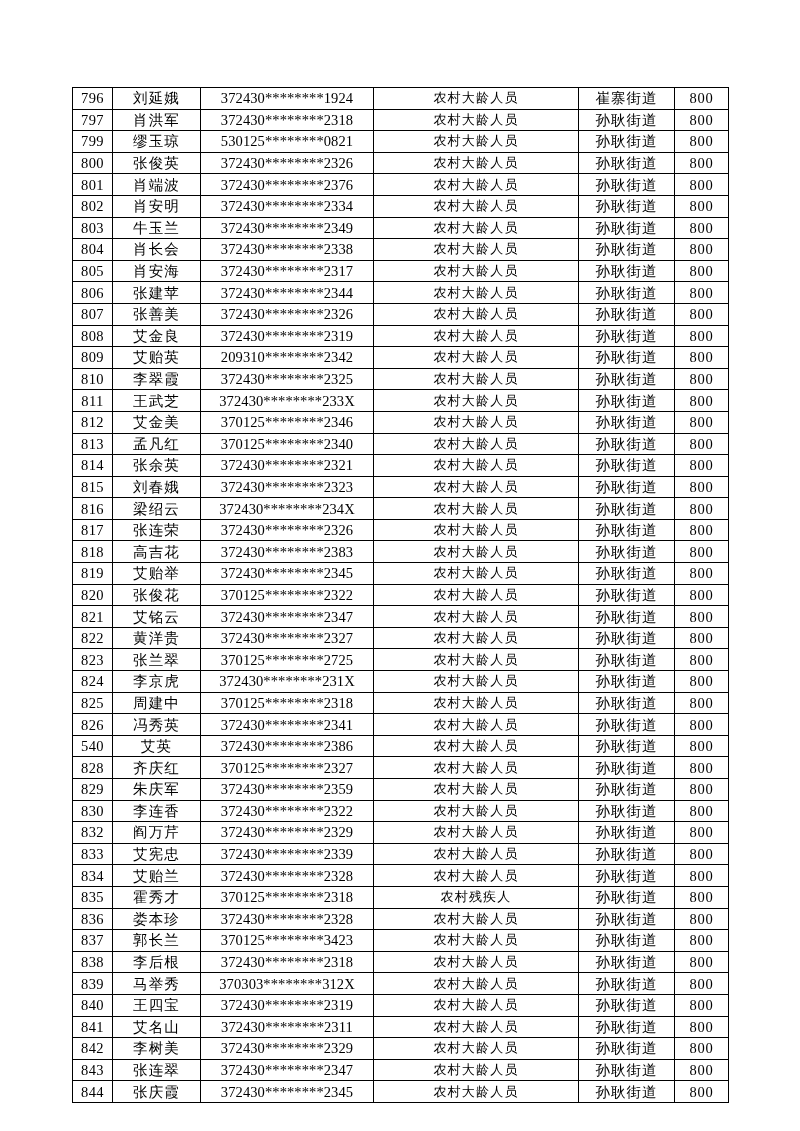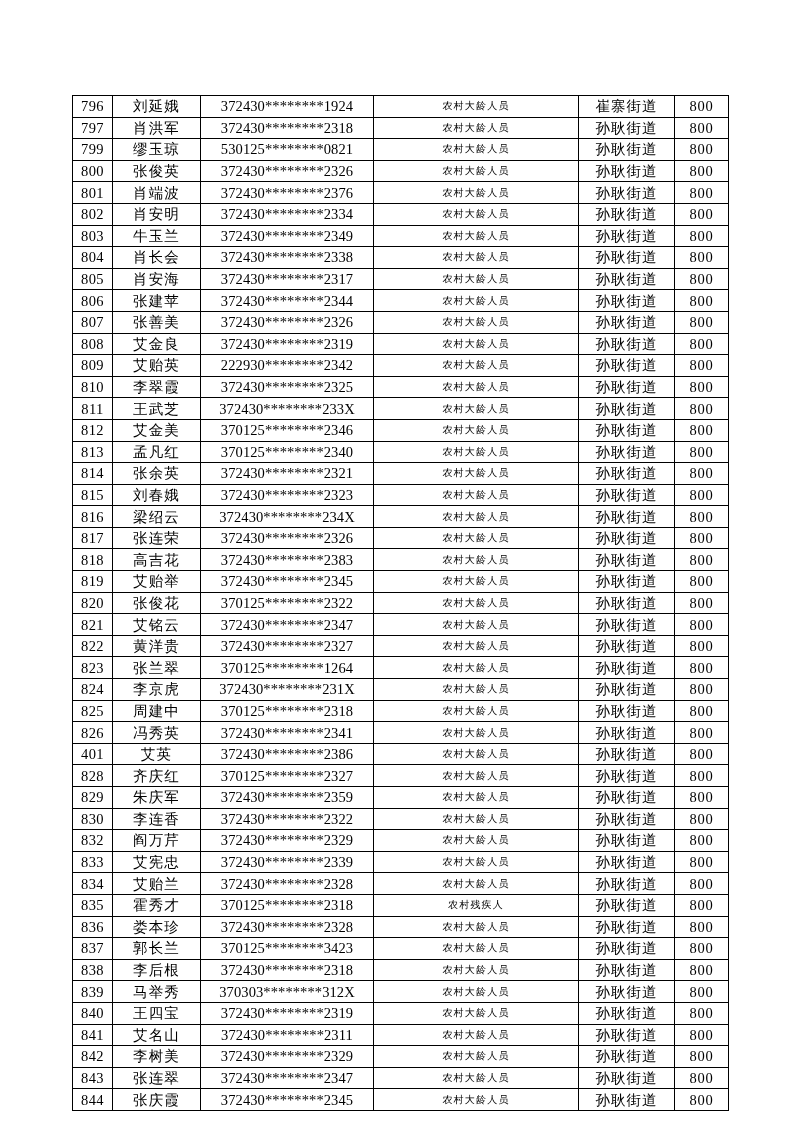--- a/index.html
+++ b/index.html
@@ -11,21 +11,21 @@
     width: 800px;
     height: 1131px;
     font-family: "Liberation Serif", "DejaVu Serif", serif;
     color: #000000;
     position: relative;
     overflow: hidden;
   }
   #page {
     position: absolute;
     left: 0;
-    top: 8px;
+    top: 0;
     width: 800px;
     height: 916px;
     background: #fff;
   }
   #table-wrap {
     position: absolute;
     left: 72px;
     top: 87px;
     width: 656px;
   }
@@ -59,21 +59,21 @@
   td.name-cell {
     font-size: 14.5px;
     letter-spacing: 1.2px;
     margin-left: 42px;
   }
   td.id-cell {
     font-size: 14.5px;
     letter-spacing: 0.1px;
   }
   td.cat-cell {
-    font-size: 10px;
+    font-size: 13px;
     letter-spacing: 1.2px;
   }
   td.street-cell {
     font-size: 14.5px;
     letter-spacing: 1.0px;
     margin-left: 20px;
   }
   td.amount-cell {
     font-size: 14.5px;
     letter-spacing: 0.8px;
@@ -186,21 +186,21 @@
             <td class="seq-cell">808</td>
             <td class="name-cell">艾金良</td>
             <td class="id-cell">372430********2319</td>
             <td class="cat-cell">农村大龄人员</td>
             <td class="street-cell">孙耿街道</td>
             <td class="amount-cell">800</td>
           </tr>
           <tr>
             <td class="seq-cell">809</td>
             <td class="name-cell">艾贻英</td>
-            <td class="id-cell">222930********2342</td>
+            <td class="id-cell">209310********2342</td>
             <td class="cat-cell">农村大龄人员</td>
             <td class="street-cell">孙耿街道</td>
             <td class="amount-cell">800</td>
           </tr>
           <tr>
             <td class="seq-cell">810</td>
             <td class="name-cell">李翠霞</td>
             <td class="id-cell">372430********2325</td>
             <td class="cat-cell">农村大龄人员</td>
             <td class="street-cell">孙耿街道</td>
@@ -298,21 +298,21 @@
             <td class="seq-cell">822</td>
             <td class="name-cell">黄洋贵</td>
             <td class="id-cell">372430********2327</td>
             <td class="cat-cell">农村大龄人员</td>
             <td class="street-cell">孙耿街道</td>
             <td class="amount-cell">800</td>
           </tr>
           <tr>
             <td class="seq-cell">823</td>
             <td class="name-cell">张兰翠</td>
-            <td class="id-cell">370125********1264</td>
+            <td class="id-cell">370125********2725</td>
             <td class="cat-cell">农村大龄人员</td>
             <td class="street-cell">孙耿街道</td>
             <td class="amount-cell">800</td>
           </tr>
           <tr>
             <td class="seq-cell">824</td>
             <td class="name-cell">李京虎</td>
             <td class="id-cell">372430********231X</td>
             <td class="cat-cell">农村大龄人员</td>
             <td class="street-cell">孙耿街道</td>
@@ -328,21 +328,21 @@
           </tr>
           <tr>
             <td class="seq-cell">826</td>
             <td class="name-cell">冯秀英</td>
             <td class="id-cell">372430********2341</td>
             <td class="cat-cell">农村大龄人员</td>
             <td class="street-cell">孙耿街道</td>
             <td class="amount-cell">800</td>
           </tr>
           <tr>
-            <td class="seq-cell">401</td>
+            <td class="seq-cell">540</td>
             <td class="name-cell">艾英</td>
             <td class="id-cell">372430********2386</td>
             <td class="cat-cell">农村大龄人员</td>
             <td class="street-cell">孙耿街道</td>
             <td class="amount-cell">800</td>
           </tr>
           <tr>
             <td class="seq-cell">828</td>
             <td class="name-cell">齐庆红</td>
             <td class="id-cell">370125********2327</td>

